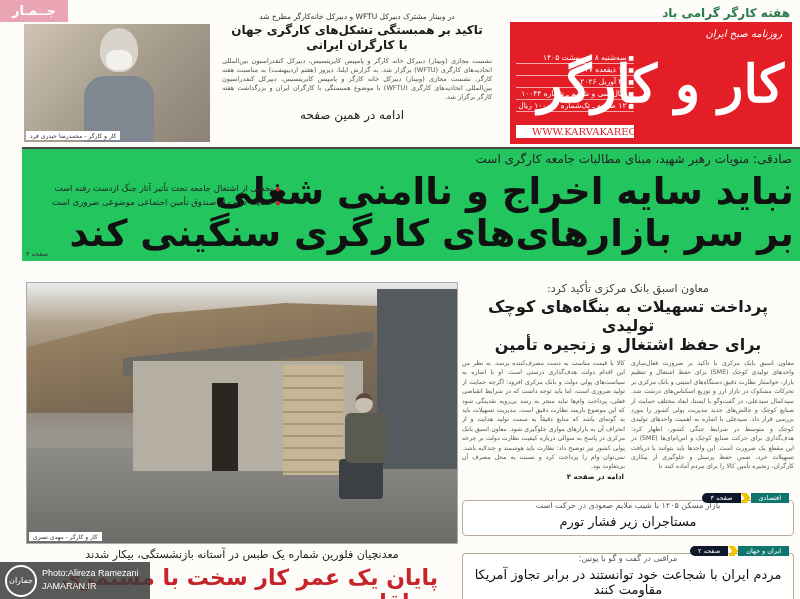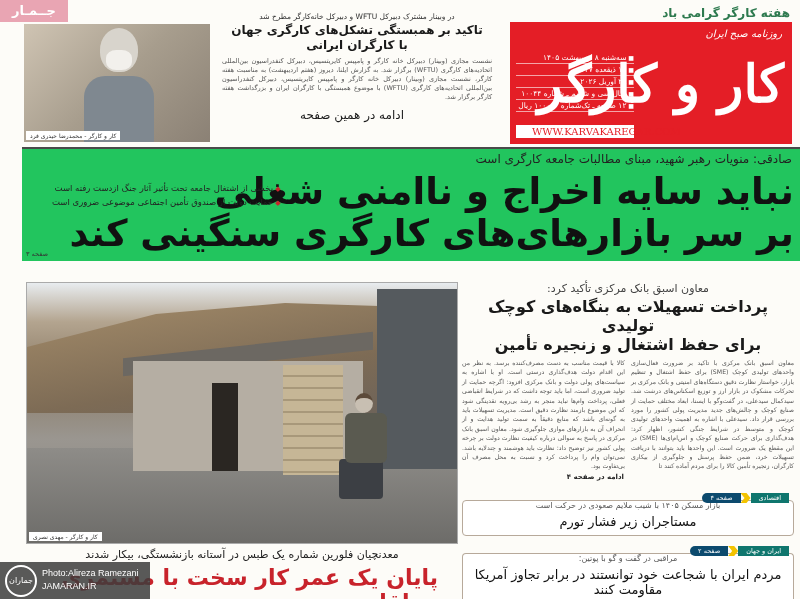--- a/index.html
+++ b/index.html
@@ -69,21 +69,21 @@
   .col-right .kicker { text-align: center; font-size: 11px; color: #444; }
   .col-right .title { text-align: center; font-size: 16px; font-weight: bold; line-height: 19px; margin-top: 2px; }
   .col-right .cols { display: flex; gap: 6px; margin-top: 4px; }
   .col-right .col { flex: 1; font-size: 6.2px; line-height: 9.4px; color: #555; text-align: justify; }
   .col-right .more { font-size: 7px; font-weight: bold; color: #222; margin-top: 2px; margin-right: 170px; }
 
   .box { position: absolute; right: 6px; width: 332px; border: 1px solid #b7a99a; border-radius: 4px; background: #fff; }
   .box .tagbar { position: absolute; right: 4px; top: -8px; display: flex; height: 10px; font-size: 6.5px; color: #fff; }
   .box .tag-section { background: #0f766e; padding: 0 8px; line-height: 10px; }
   .box .tag-chevron { background: #f3c300; width: 10px; clip-path: polygon(0 0, 60% 0, 100% 50%, 60% 100%, 0 100%, 40% 50%); }
-  .box .tag-page { background: #0c4a6e; padding: 0 8px; line-height: 10px; border-radius: 5px 0 0 5px; }
+  .box .tag-page { background: #0f172a; padding: 0 8px; line-height: 10px; border-radius: 5px 0 0 5px; }
   .box .kicker { text-align: center; font-size: 8px; color: #555; }
   .box .title { text-align: center; font-size: 13px; color: #111; margin-top: 4px; }
   .box1 { top: 500px; height: 36px; }
   .box2 { top: 553px; height: 46px; border-bottom: none; border-radius: 4px 4px 0 0; }
 </style>
 </head>
 <body>
 
 <div class="page">
 

